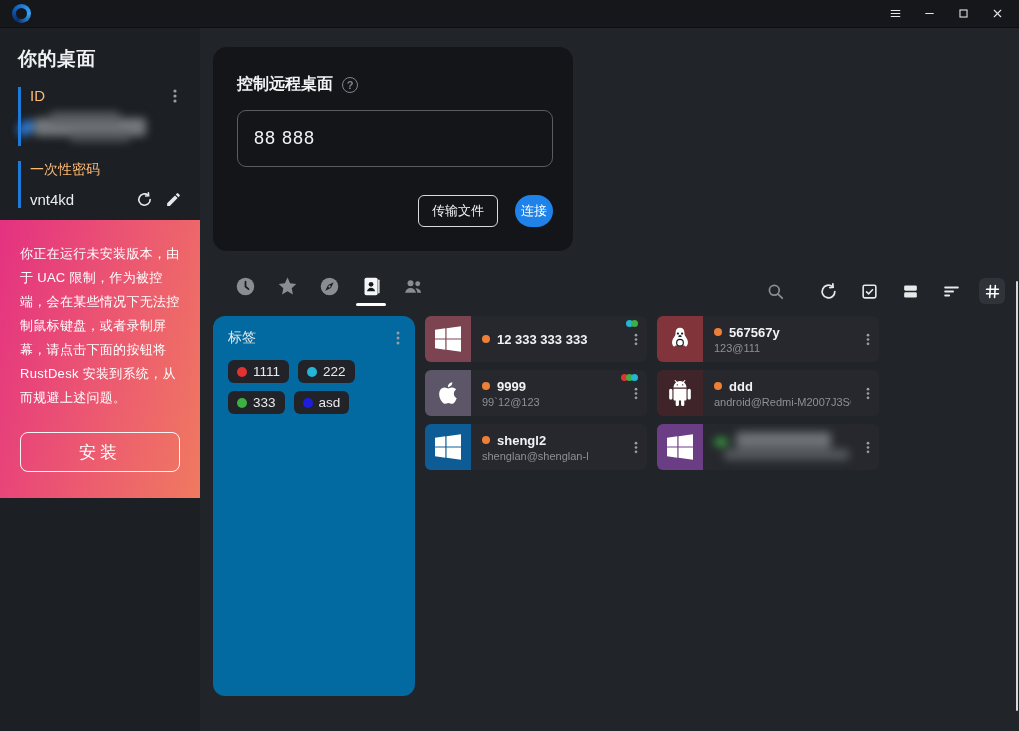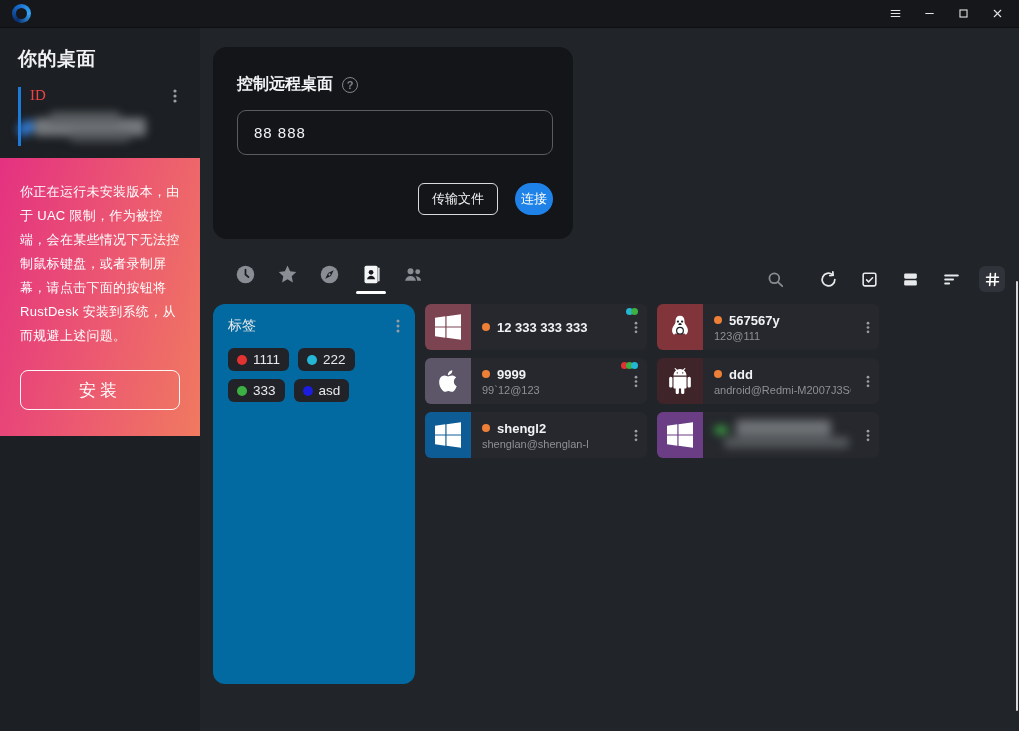--- a/index.html
+++ b/index.html
@@ -14,26 +14,26 @@
   .logo::after { content:""; position:absolute; inset:4px; border-radius:50%; background:#15171a; }
   .win-controls { margin-left:auto; display:flex; align-items:center; gap:6px; }
   .win-btn { width:28px; height:22px; display:flex; align-items:center; justify-content:center; cursor:default; }
   .win-btn svg { width:13px; height:13px; }
 
   
   .content { display:flex; height:703px; }
 
   
   .sidebar { width:200px; background:#1c1f23; flex:none; display:flex; flex-direction:column; overflow:hidden; }
-  .sb-inner { padding:18px 18px 0 18px;font-family:Liberation Serif, serif; }
+  .sb-inner { padding:18px 18px 0 18px; }
   .sb-title { font-size:19px; font-weight:700; color:#eef0f1; letter-spacing:.5px; }
   .sb-desc { margin-top:13px; font-size:12.5px; line-height:1.55; color:#9b9ea3; }
   .sb-block { margin-top:15px; border-left:3px solid #1c7ad9; padding-left:9px; }
   .sb-row { display:flex; align-items:center; }
-  .sb-label { font-size:14px; color:#ef4444; }
+  .sb-label { font-size:14px; color:#fdba74; }
   .sb-spacer { flex:1; }
   .icon-btn { display:inline-flex; align-items:center; justify-content:center; cursor:default; }
   .dots-v svg { width:14px; height:16px; }
   .blur-wrap { position:relative; height:34px; margin-top:8px; filter:blur(4px); }
   .bb { position:absolute; border-radius:3px; }
   .pw-value { font-size:15px; color:#eceded; }
   .pw-icons { margin-left:auto; display:flex; gap:12px; }
   .pw-icons svg { width:17px; height:17px; }
 
   .warning { margin-top:12px; padding:22px 20px 26px 20px;
@@ -46,22 +46,22 @@
 
   
   .main { flex:1; position:relative; background:#212428; }
 
   .connect-card { margin:19px 0 0 13px; width:360px; background:#141518;
     border-radius:14px; padding:27px 20px 24px 24px; }
   .cc-title-row { display:flex; align-items:center; gap:9px; }
   .cc-title { font-size:16px; font-weight:600; color:#f2f3f5; }
   .q-icon { width:16px; height:16px; border:1.5px solid #81858b; border-radius:50%;
     color:#81858b; font-size:11px; font-weight:700; display:flex; align-items:center; justify-content:center; }
-  .cc-input { margin-top:15px; width:100%; height:45px; background:transparent;
-    border:1px solid #595c61; border-radius:9px; color:#f2f3f5; font-size:15px;
+  .cc-input { margin-top:15px; width:100%; height:57px; background:transparent;
+    border:1px solid #595c61; border-radius:9px; color:#f2f3f5; font-size:18px;
     padding:0 16px; letter-spacing:1px; font-family:inherit; }
   .cc-btns { margin-top:28px; display:flex; justify-content:flex-end; gap:17px; }
   .btn-outline { background:transparent; border:1px solid #d9dadc; border-radius:6px;
     color:#f0f1f2; font-size:13px; padding:6px 13px; font-family:inherit; cursor:default; }
   .btn-primary { border:none; border-radius:16px; color:#fff; font-size:13px;
     padding:6px 6px; font-family:Liberation Serif, serif; cursor:default; }
 
   .toolbar { margin-top:23px; display:flex; align-items:center; padding:0 14px 0 33px; height:34px; }
   .tabs { display:flex; gap:18px; }
   .tab { width:24px; display:flex; flex-direction:column; align-items:center; gap:6px; cursor:default; }
@@ -170,20 +170,39 @@
           </span>
         </div>
         <div class="blur-wrap">
           <span class="bb" style="left:-10px;top:8px;width:12px;height:16px;background:#2f7cd8;transform:rotate(45deg);"></span>
           <span class="bb" style="left:4px;top:6px;width:112px;height:18px;background:#74787c;"></span>
           <span class="bb" style="left:20px;top:0;width:70px;height:12px;background:#5a5e62;"></span>
           <span class="bb" style="left:40px;top:20px;width:60px;height:10px;background:#505458;"></span>
         </div>
       </div>
 
+      <div class="sb-block">
+        <div class="sb-label">一次性密码</div>
+        <div class="sb-row" style="margin-top:12px;">
+          <span class="pw-value">vnt4kd</span>
+          <span class="pw-icons">
+            <span class="icon-btn">
+              <svg viewBox="0 0 24 24" fill="none" stroke="#e8e9ea" stroke-width="2.3" stroke-linecap="round">
+                  <path d="M20 12a8 8 0 1 1-3-6.2"></path>
+                  <path d="M17.5 2.5l.3 4.2-4.2.3" fill="none"></path>
+                </svg>
+            </span>
+            <span class="icon-btn">
+              <svg viewBox="0 0 24 24" fill="#e8e9ea">
+                  <path d="M3 17.2V21h3.8L17.8 9.9l-3.7-3.7L3 17.2zM20.7 7c.4-.4.4-1 0-1.4l-2.3-2.3c-.4-.4-1-.4-1.4 0l-1.8 1.8 3.7 3.7L20.7 7z"></path>
+                </svg>
+            </span>
+          </span>
+        </div>
+      </div>
     </div>
 
     <div class="warning">
       <p>你正在运行未安装版本，由于 UAC 限制，作为被控端，会在某些情况下无法控制鼠标键盘，或者录制屏幕，请点击下面的按钮将 RustDesk 安装到系统，从而规避上述问题。</p>
       <button class="install-btn">安装</button>
     </div>
   </aside>
 
   <main class="main">
     <section class="connect-card">

